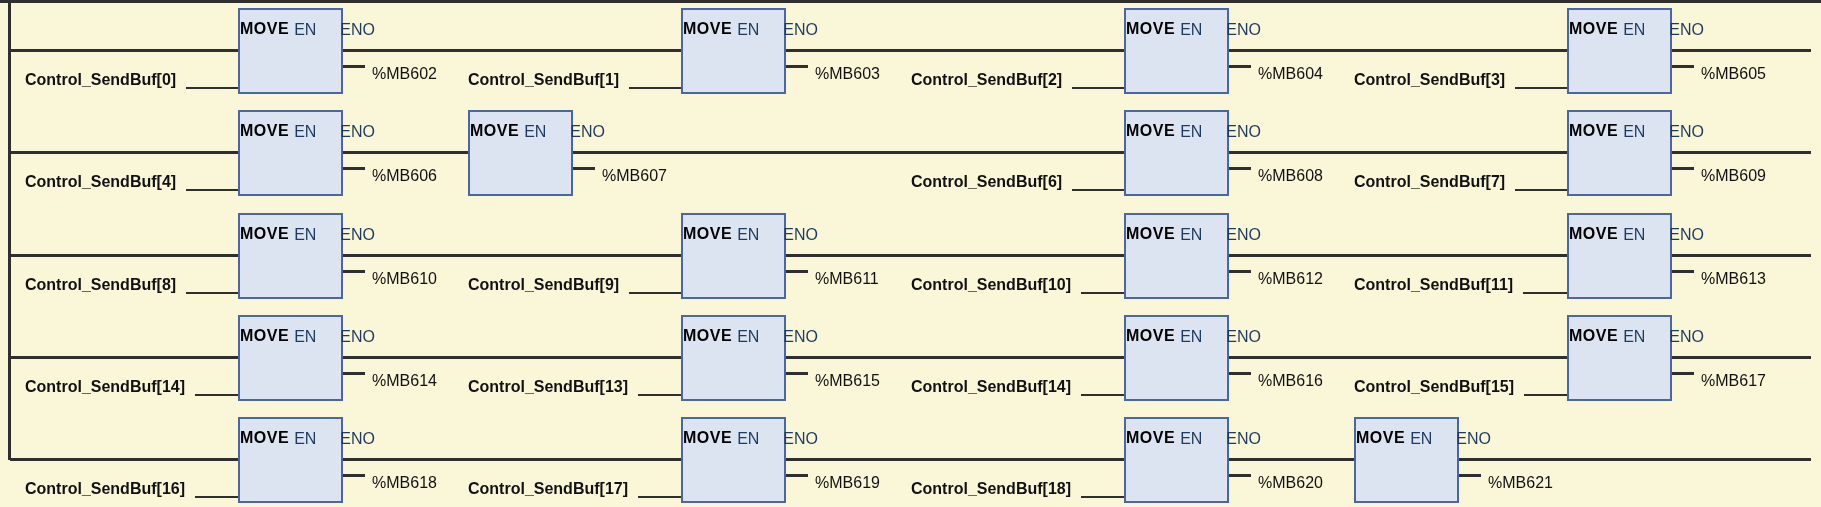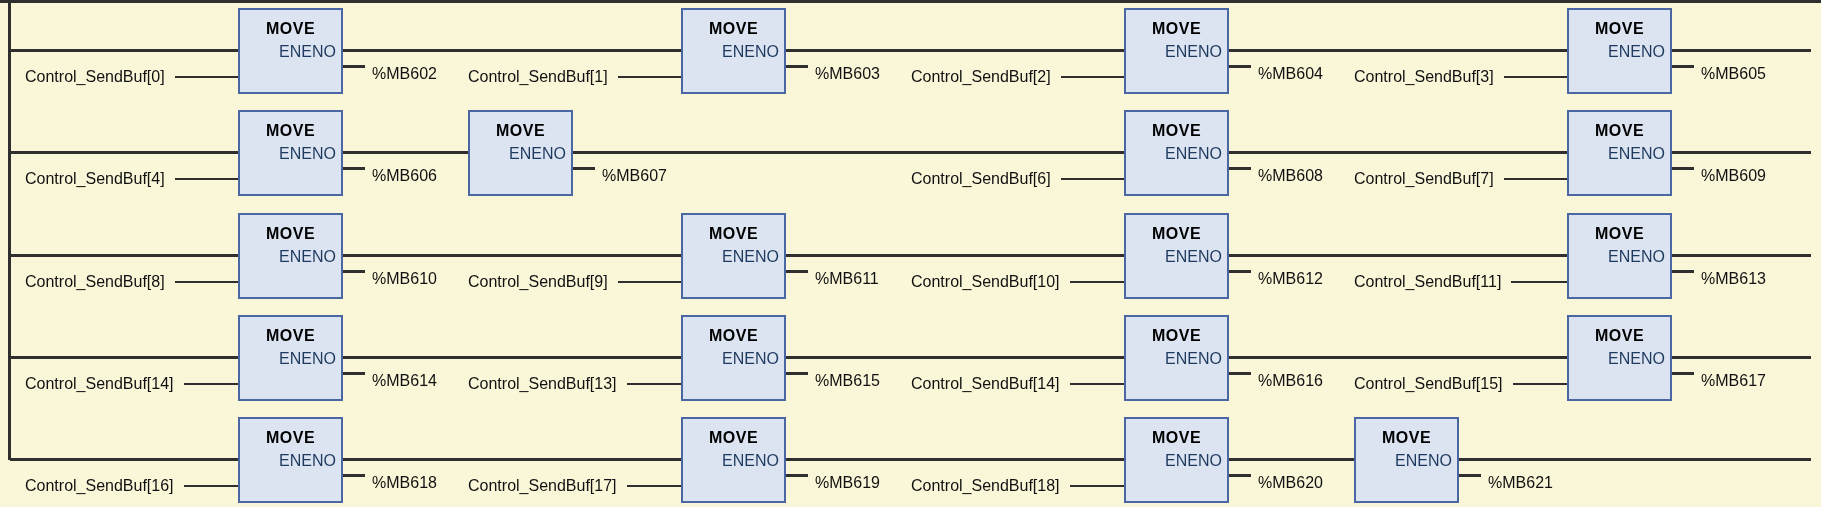--- a/index.html
+++ b/index.html
@@ -55,24 +55,25 @@
     width:443px;
     flex:none;
     display:flex;
     align-items:flex-end;
     padding-left:15px;
     height:86px;
   }
   .in-wrap{
     flex:1 1 auto;
     display:flex;
-    align-items:center;
+    align-items:flex-end;
     height:24px;
     margin-bottom:5px;
     min-width:0;
+    font-weight:bold;
   }
   .operand{
     font-size:16px;
     color:var(--operand-text);
     white-space:nowrap;
   }
   .wire-h{
     height:2.5px;
     background:var(--wire);
   }
@@ -81,38 +82,39 @@
     min-width:20px;
     margin-left:10px;
   }
   .block{
     flex:none;
     width:105px;
     height:86px;
     background:var(--block-fill);
     border:2px solid var(--block-border);
     display:flex;
-    flex-direction:column;
+    flex-direction:row;
     padding-top:8px;
   }
   .block-title{
     text-align:center;
     font-weight:bold;
     font-size:16px;
     line-height:22px;
     color:var(--title-text);
     letter-spacing:0.5px;
   }
   .block-pins{
     display:flex;
     justify-content:flex-end;
     padding:0 5px;
     font-size:16px;
     line-height:24px;
     color:var(--pin-text);
+    gap:24px;
   }
   .out-wrap{
     flex:none;
     width:110px;
     display:flex;
     align-items:flex-start;
     height:24px;
     margin-bottom:5px;
   }
   .out-wire{

